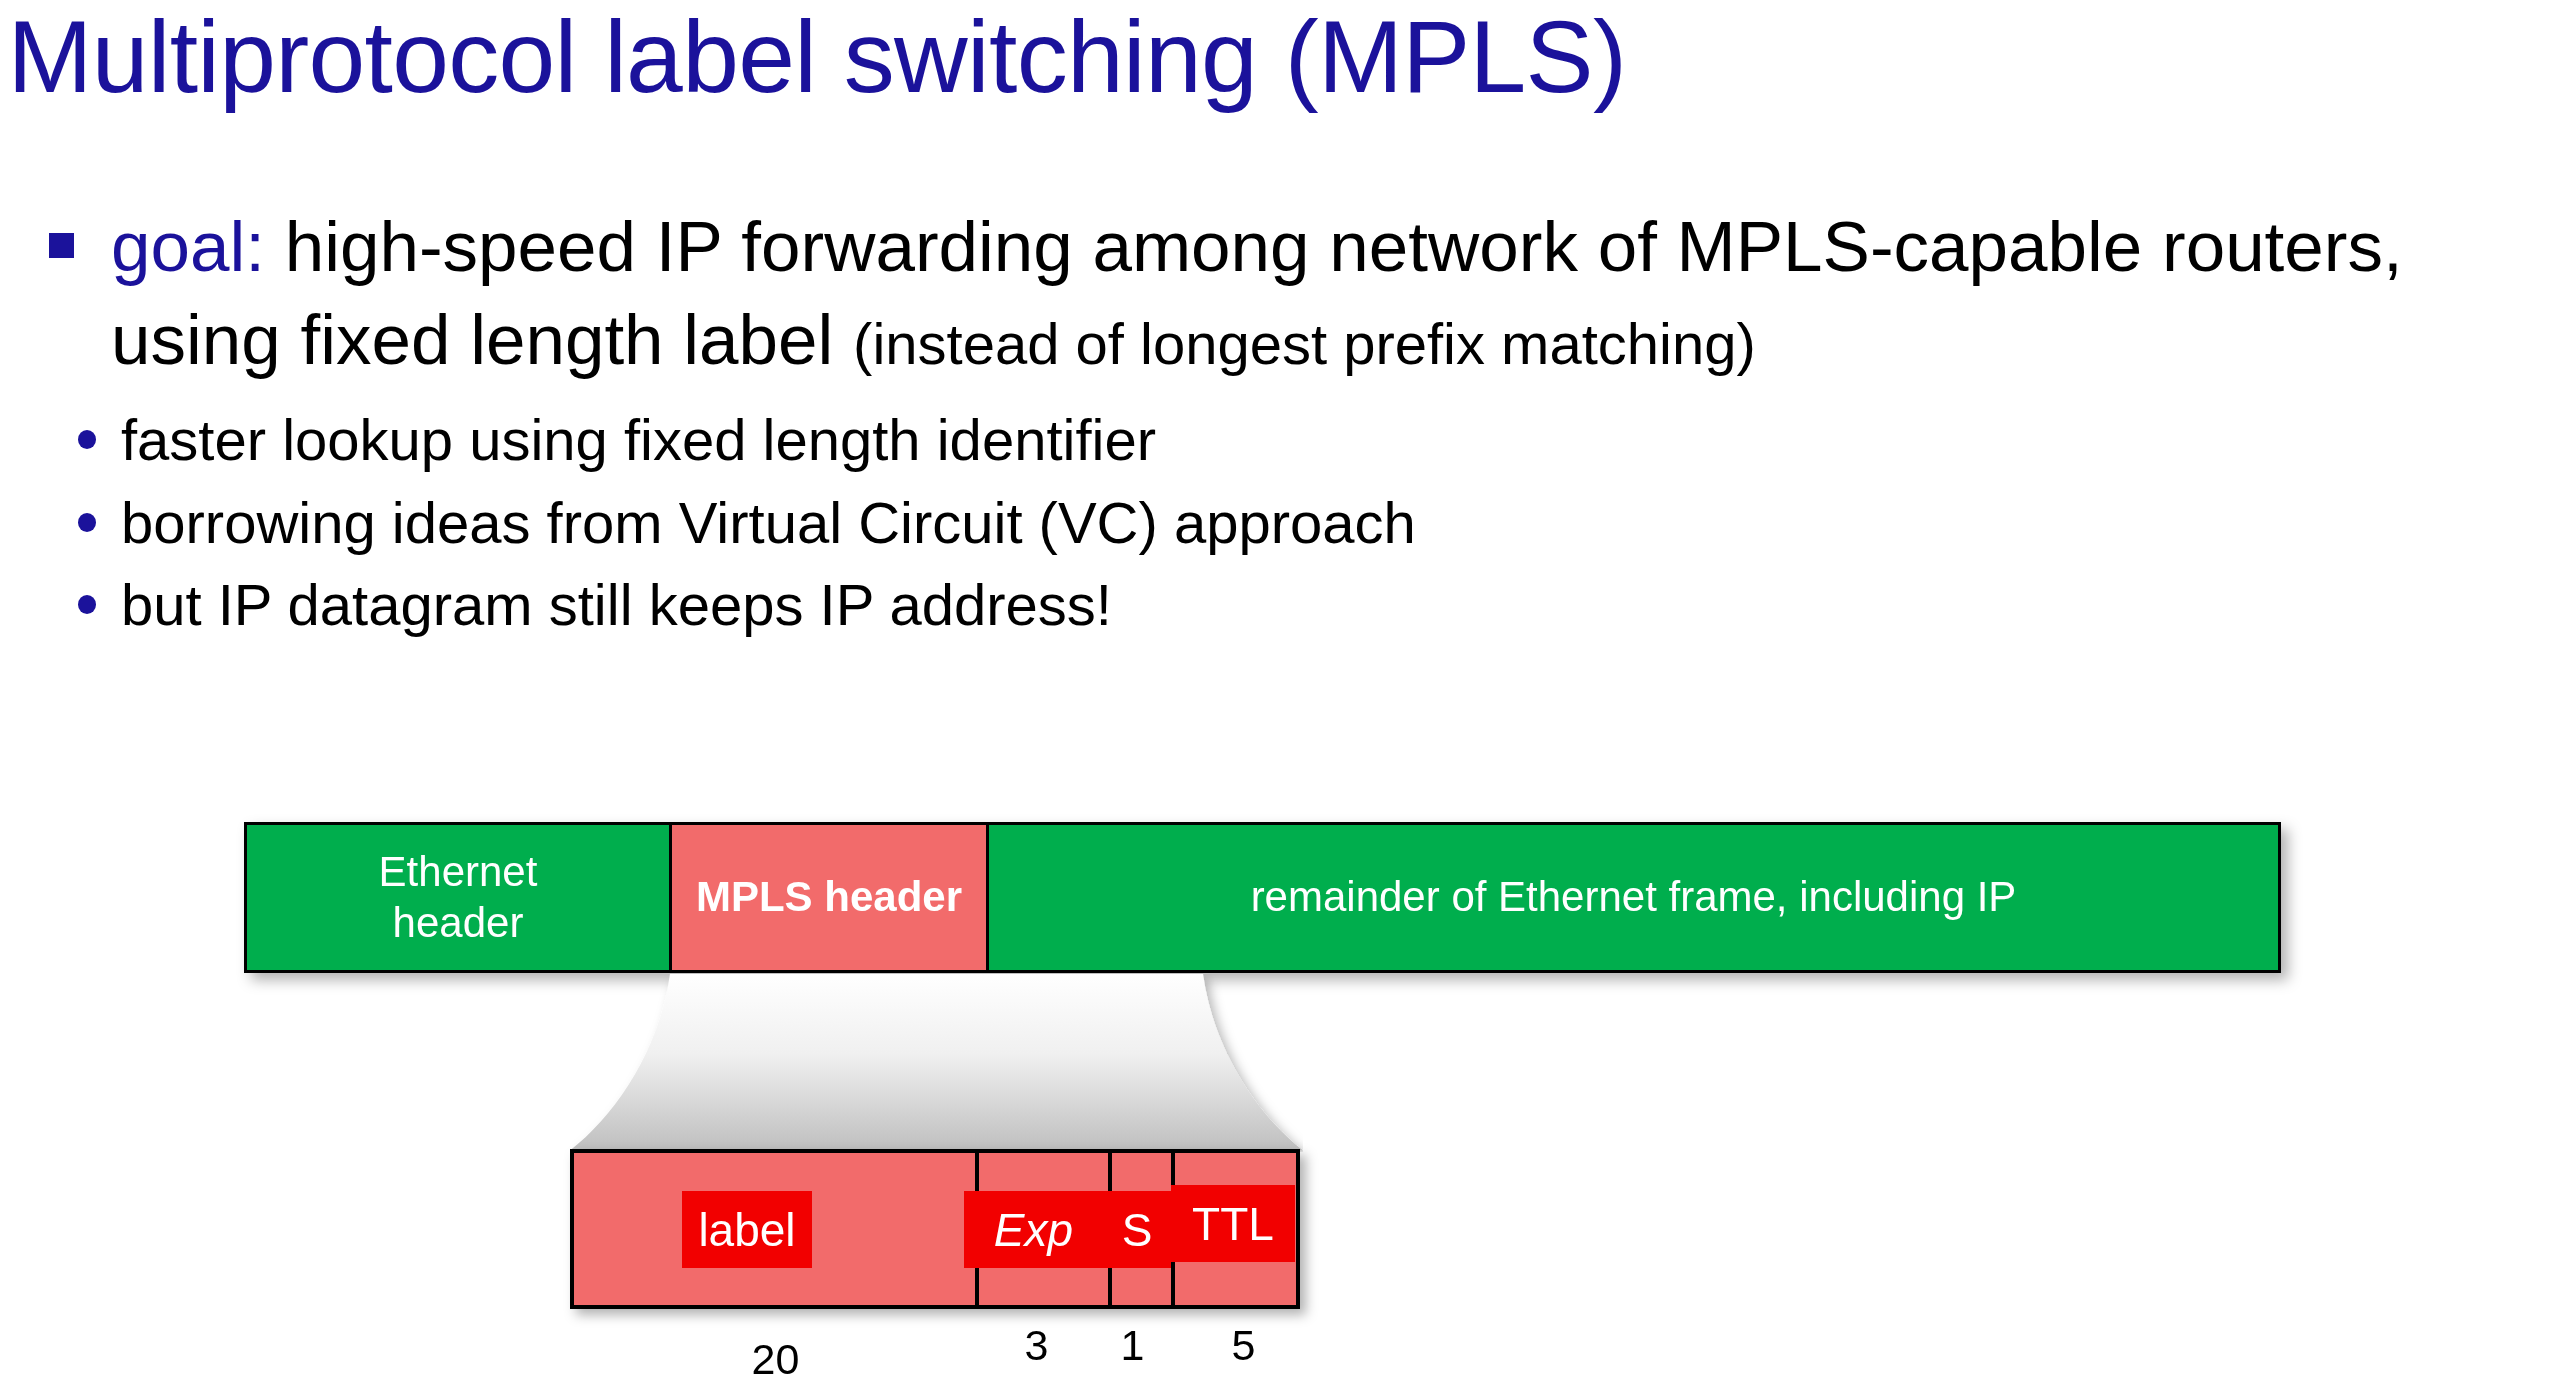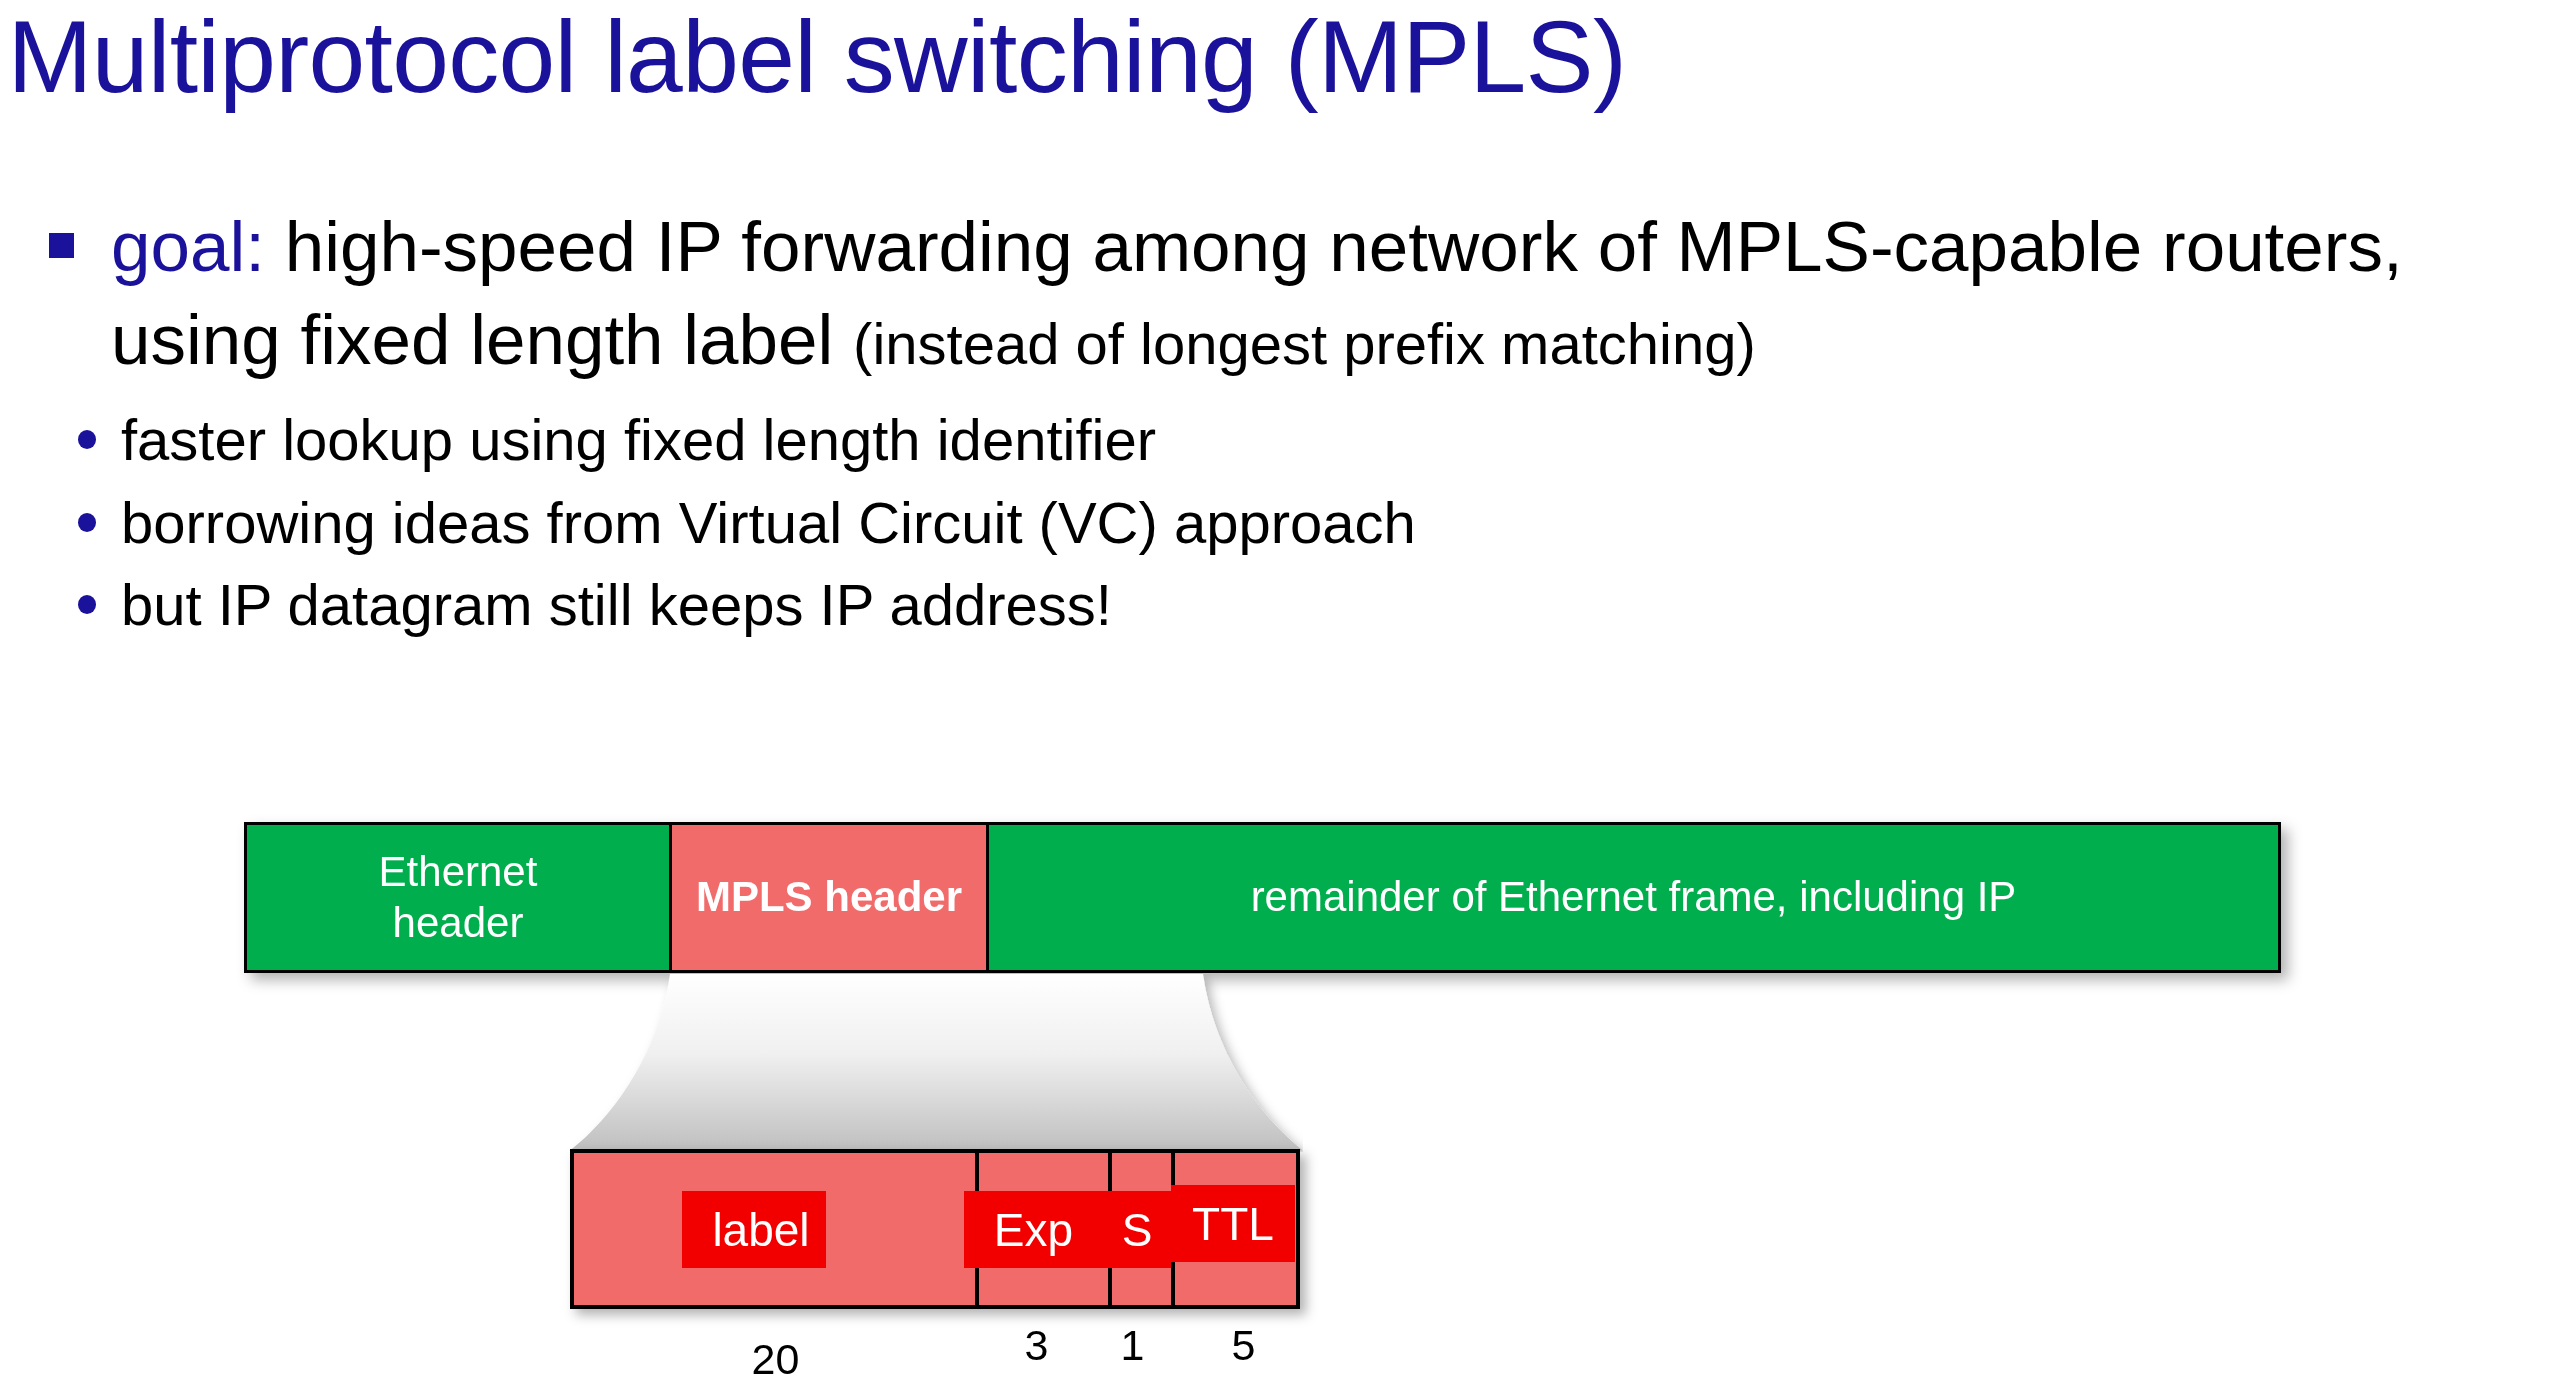--- a/index.html
+++ b/index.html
@@ -242,23 +242,23 @@
     </defs>
     <path d="M 135 0 C 122 100, 62 190, 0 238 L 990 238 C 928 190, 868 100, 855 0 Z" fill="url(#flareGrad)" filter="url(#flareShadow)"></path>
   </svg>
 
   <div class="detail-box">
 
     <div class="divider" style="left:401px;"></div>
     <div class="divider" style="left:534px;"></div>
     <div class="divider" style="left:597px;"></div>
 
-    <div class="field-tag" style="left:108px; top:38px; width:130px; height:77px;padding-left:14px;">label</div>
-
-    <div class="field-tag" style="left:390px; top:38px; width:139px; height:77px;">Exp</div>
+    <div class="field-tag" style="left:108px; top:38px; width:130px; height:77px;">label</div>
+
+    <div class="field-tag" style="left:390px; top:38px; width:139px; height:77px;font-style:italic;">Exp</div>
 
     <div class="field-tag" style="left:529px; top:38px; width:68px; height:77px;">S</div>
 
     <div class="field-tag" style="left:597px; top:32px; width:124px; height:77px;">TTL</div>
 
   </div>
 
   <div class="bit-num" style="left:746px; top:1324px; width:59px;margin-top:14px;">20</div>
   <div class="bit-num" style="left:1010px; top:1324px; width:53px;">3</div>
   <div class="bit-num" style="left:1106px; top:1324px; width:53px;">1</div>

